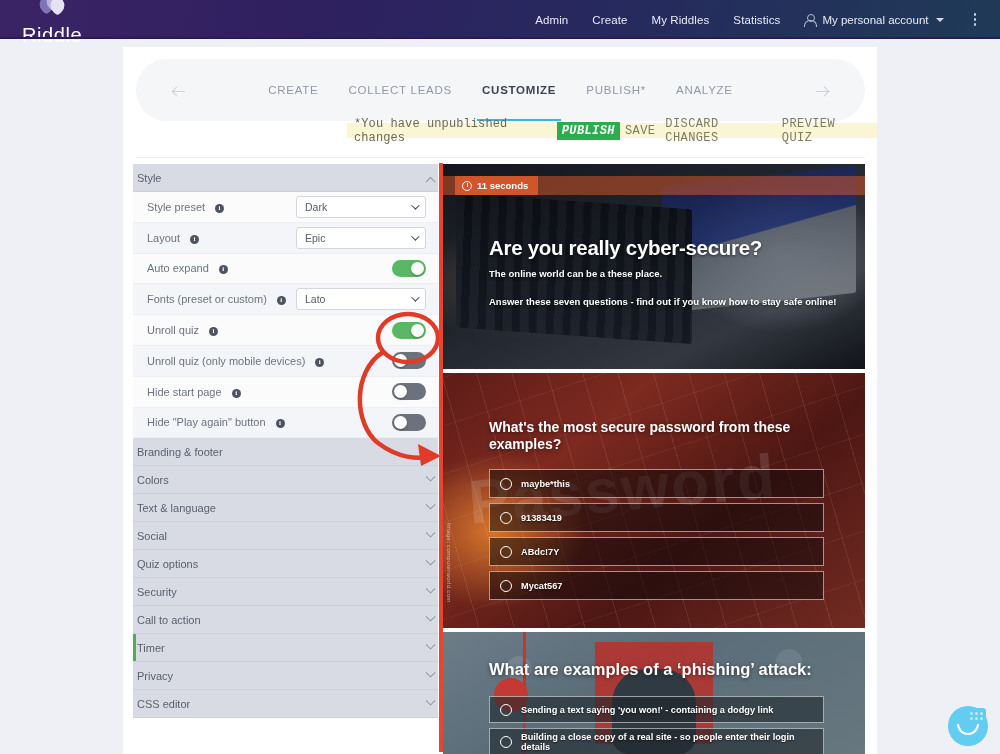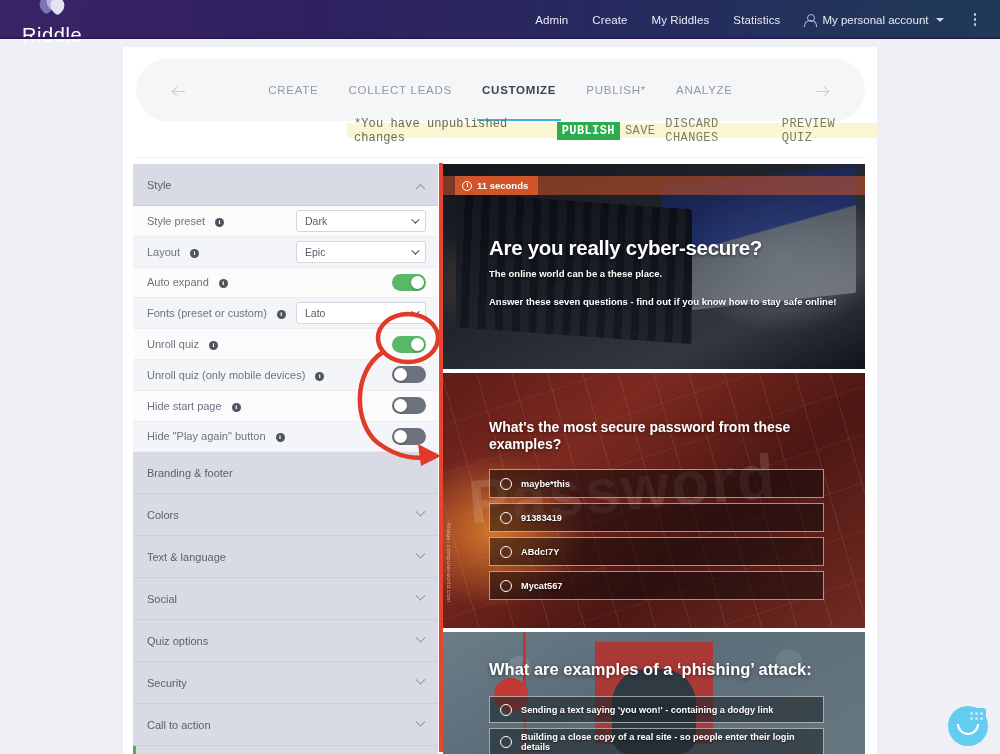--- a/index.html
+++ b/index.html
@@ -69,30 +69,30 @@
 
   
   .pubbar {
     position: absolute; left: 224px; top: 76px; height: 15px;
     background: #faf5d2; display: flex; align-items: center; gap: 0;
     font-family: "Liberation Mono", monospace; font-size: 12px;
     padding: 0 5px; color: #6a6a52; letter-spacing: .1px;
   }
   .pubbar .warn { padding: 0 5px 0 2px; }
   .pubbar .pbtn { padding: 2px 5px; cursor: pointer; letter-spacing:.4px; }
-  .pubbar .pbtn.publish { background: #2bad4d; color: #fff; font-weight: 700; }
+  .pubbar .pbtn.publish { background: #2bad4d; color: #fff; font-weight: 700; font-style: italic; }
   .pubbar .pbtn.plain { color: #7d7d5e; }
 
   .hr-under { position:absolute; left:13px; top:110px; width:729px; height:1px; background:#eceef1; }
 
   
   .settings { position: absolute; left: 10px; top: 117px; width: 305px; }
   .sec-head {
-    height: 42px; background: #d9dbe4; display:flex; align-items:center;
-    padding: 0 14px; font-size: 11px; color: #5a6070; cursor: pointer; position: relative;
+    height: 28px; background: #d9dbe4; display:flex; align-items:center;
+    padding: 0 4px; font-size: 11px; color: #5a6070; cursor: pointer; position: relative;
     border-bottom: 1px solid #cdd0db;
   }
   .sec-head .chev { margin-left:auto; width:7px;height:7px;border-right:1.3px solid #8f96a6;border-bottom:1.3px solid #8f96a6;transform:rotate(45deg) translate(-2px,-2px); }
   .sec-head .chev.up { transform: rotate(-135deg) translate(-3px,-3px); }
   .sec-head.accent::before { content:""; position:absolute; left:0; top:0; bottom:0; width:3px; background:#4caf50; }
 
   .srow {
     height: 30.8px; display:flex; align-items:center; padding: 0 12px 0 14px;
     border-bottom: 1px solid #edeef2; background: #fbfbfc; position: relative;
   }

